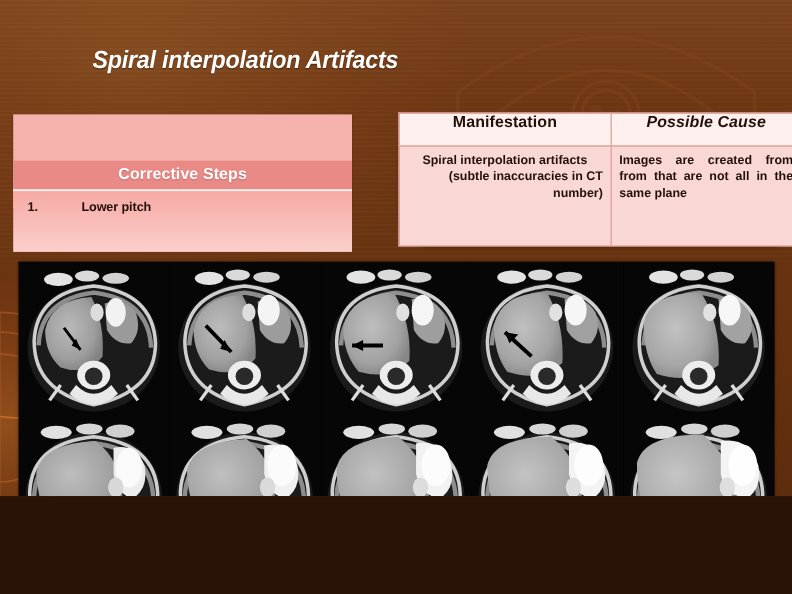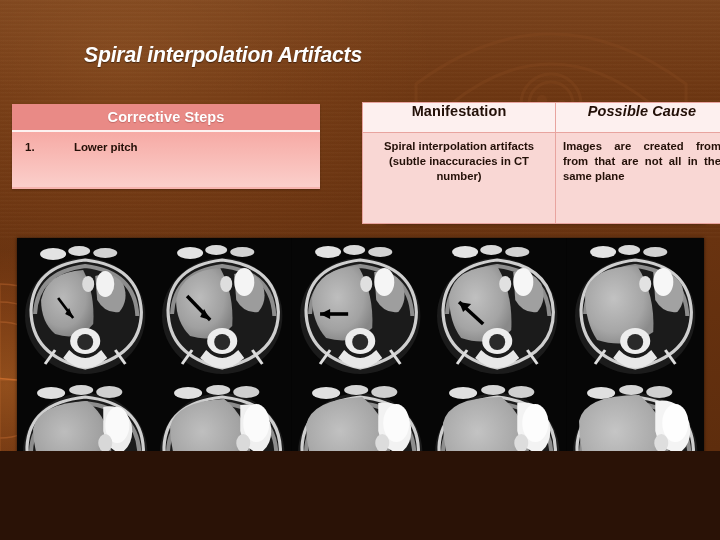--- a/index.html
+++ b/index.html
@@ -95,20 +95,21 @@
     height: 26px;
     background: #e98a86;
     color: #ffffff;
     font-size: 14.5px;
     font-weight: bold;
     text-align: center;
     line-height: 26px;
     letter-spacing: 0.1px;
     border-bottom: 2px solid #fdf2f1;
     text-shadow: 0 1px 1px rgba(120,40,40,0.35);
+    margin-top: 42px;
   }
   .steps-body {
     height: 55px;
     background: linear-gradient(180deg, #f6aaa5 0%, #f8b8b3 38%, #fbcfcb 100%);
     padding-top: 9px;
     box-sizing: border-box;
   }
   .step-item {
     display: flex;
     font-size: 11.5px;
@@ -149,21 +150,21 @@
     font-size: 11.3px;
     font-weight: bold;
     color: #231008;
     height: 78px;
     padding: 6px 7px 6px 7px;
     line-height: 15px;
   }
   .col-manifestation { width: 192px; }
   .col-cause { width: 172px; font-style: italic; }
   .cell-manifestation .m-line1 { text-align: center; }
-  .cell-manifestation .m-line2 { text-align: center; }
+  .cell-manifestation .m-line2 { text-align: right; }
   .cell-cause { text-align: justify; text-align-last: left; }
 
   
   .ct-panel {
     position: absolute;
     left: 17px;
     top: 238px;
     width: 687px;
     height: 286px;
     background: #000000;

